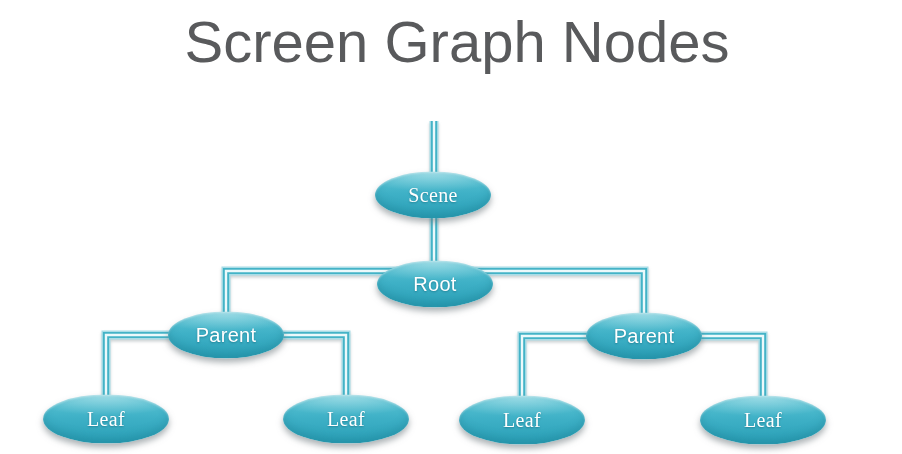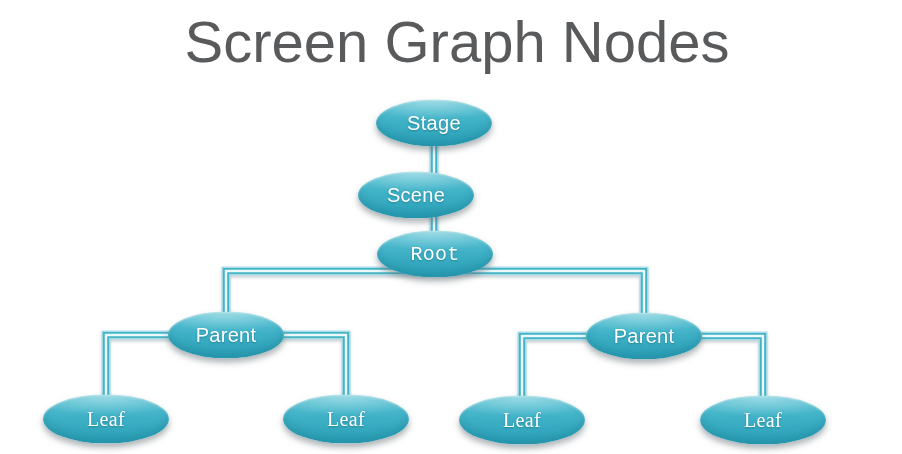--- a/index.html
+++ b/index.html
@@ -72,25 +72,24 @@
 
     <g fill="none" stroke-linejoin="miter" stroke-linecap="butt">
       <path d="M434,121 V198 M434,192 V274 M435,271 H226 V338 M435,271 H644 V340 M226,335 H106 V421 M226,335 H346 V421 M644,336 H522 V422 M644,336 H763 V422" stroke="#a9dde7" stroke-width="9"></path>
       <path d="M434,121 V198 M434,192 V274 M435,271 H226 V338 M435,271 H644 V340 M226,335 H106 V421 M226,335 H346 V421 M644,336 H522 V422 M644,336 H763 V422" stroke="#44b3c7" stroke-width="6.2"></path>
       <path d="M434,121 V198 M434,192 V274 M435,271 H226 V338 M435,271 H644 V340 M226,335 H106 V421 M226,335 H346 V421 M644,336 H522 V422 M644,336 H763 V422" stroke="#ecf9fb" stroke-width="2.4"></path>
     </g>
   </svg>
 
   <div class="title">Screen Graph Nodes</div>
 
-  <div class="node" style="left:434px; top:123px;">Stage</div>
 
-  <div class="node" style="left:416px; top:195px;">Scene</div>
+  <div class="node" style="left:433px; top:195px;font-family:Liberation Serif, serif;">Scene</div>
 
-  <div class="node" style="left:435px; top:254px;font-family:Liberation Mono, monospace;">Root</div>
+  <div class="node" style="left:435px; top:284px;">Root</div>
 
   <div class="node" style="left:226px; top:335px;">Parent</div>
 
   <div class="node" style="left:644px; top:336px;">Parent</div>
 
   <div class="node leaf" style="left:106px; top:419px;">Leaf</div>
 
   <div class="node leaf" style="left:346px; top:419px;">Leaf</div>
 
   <div class="node leaf" style="left:522px; top:420px;">Leaf</div>

